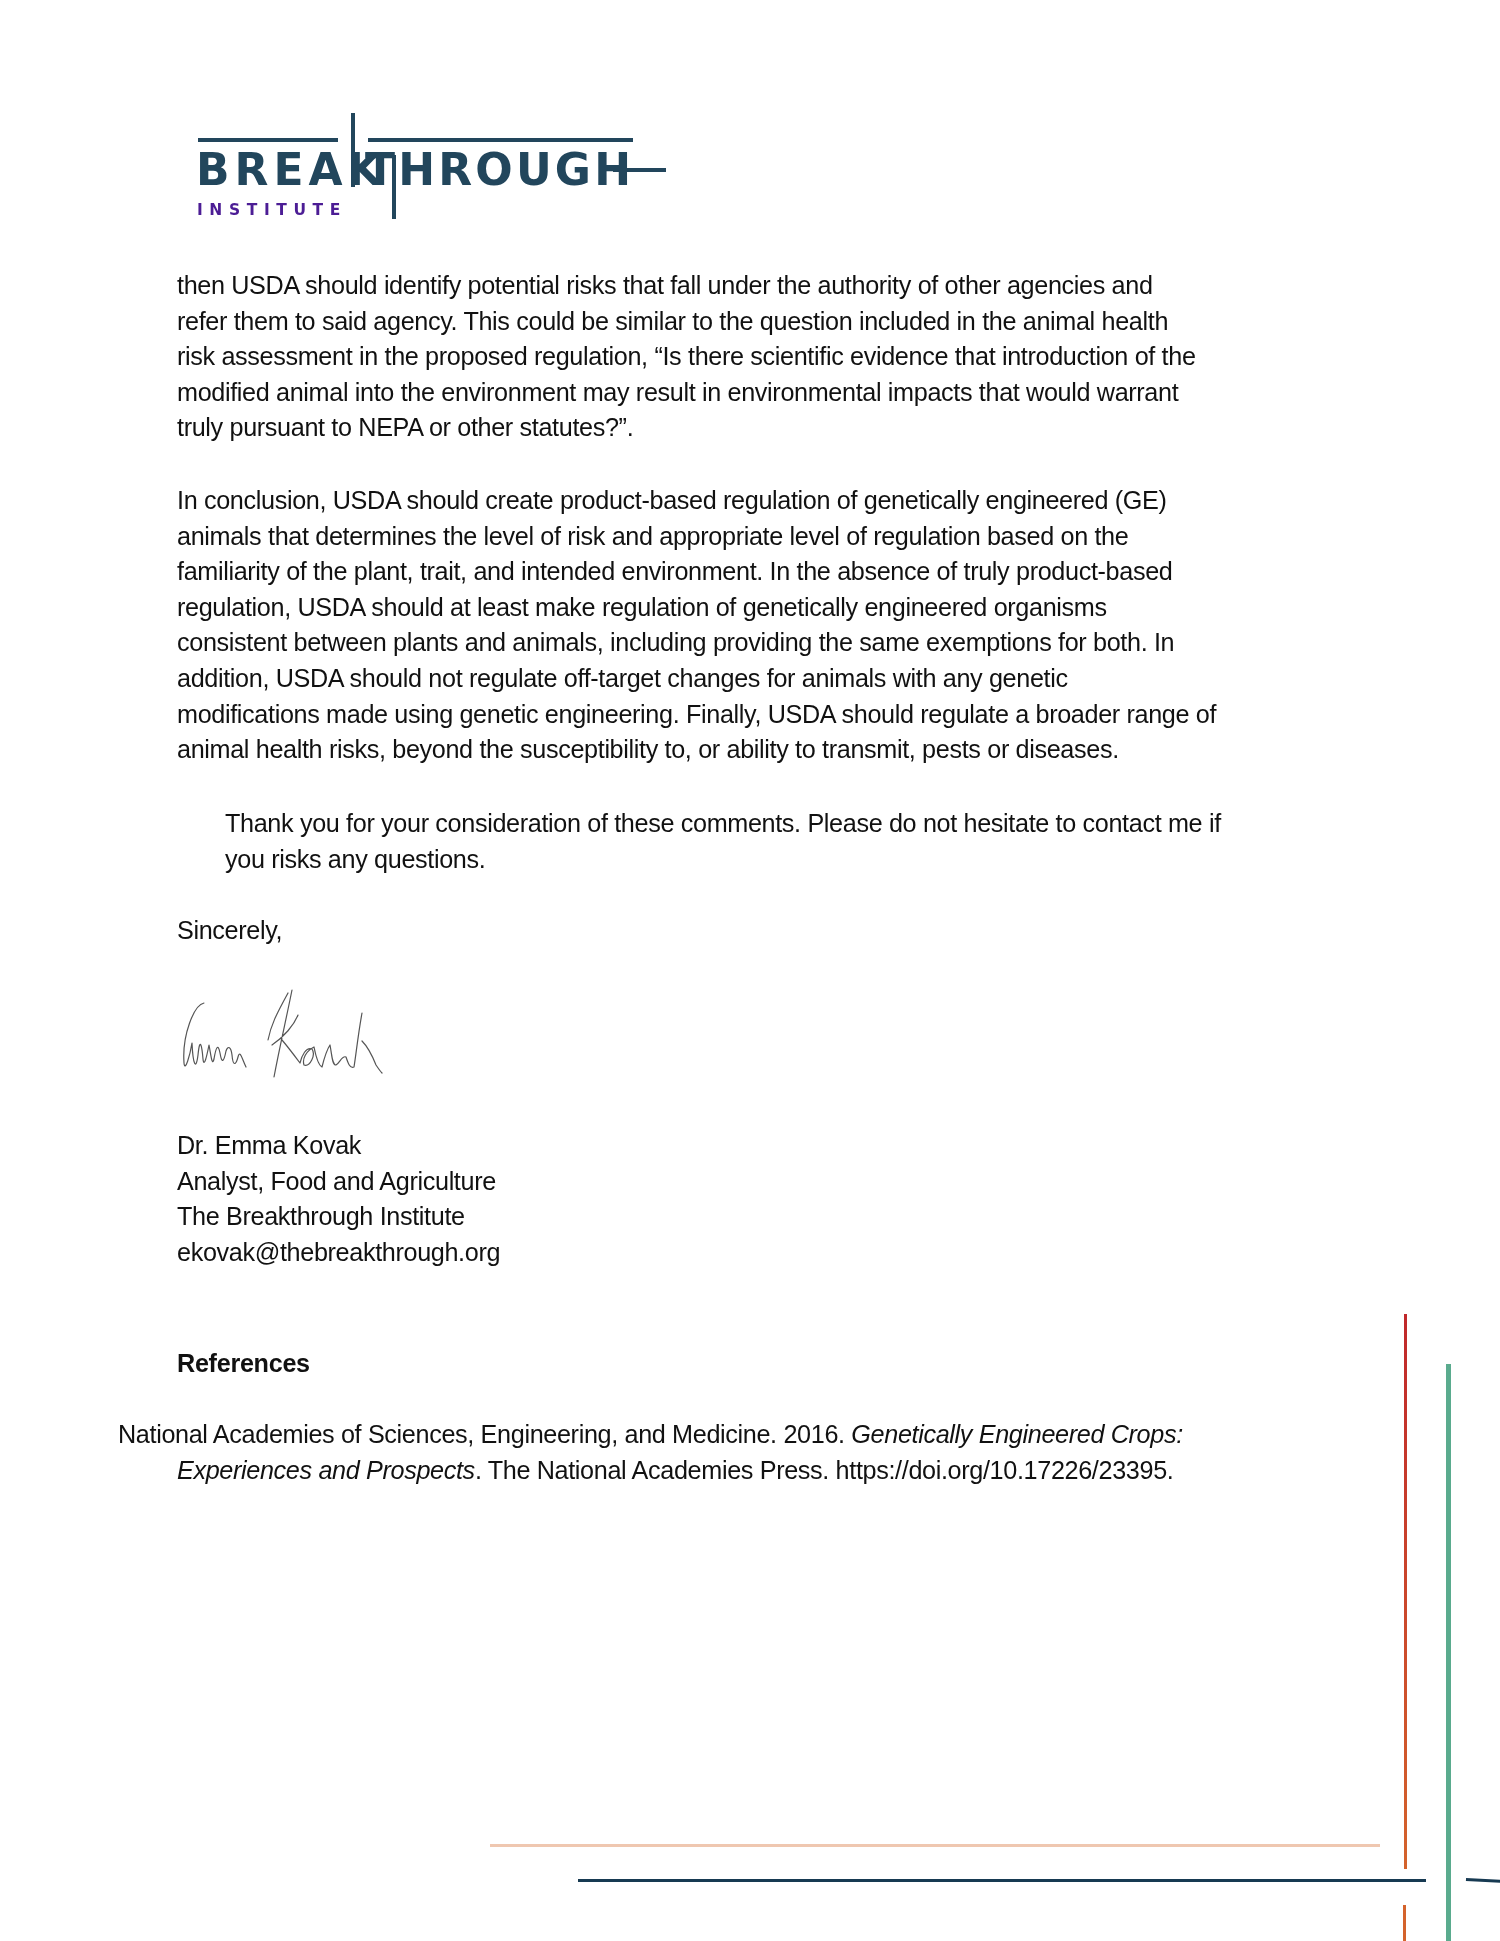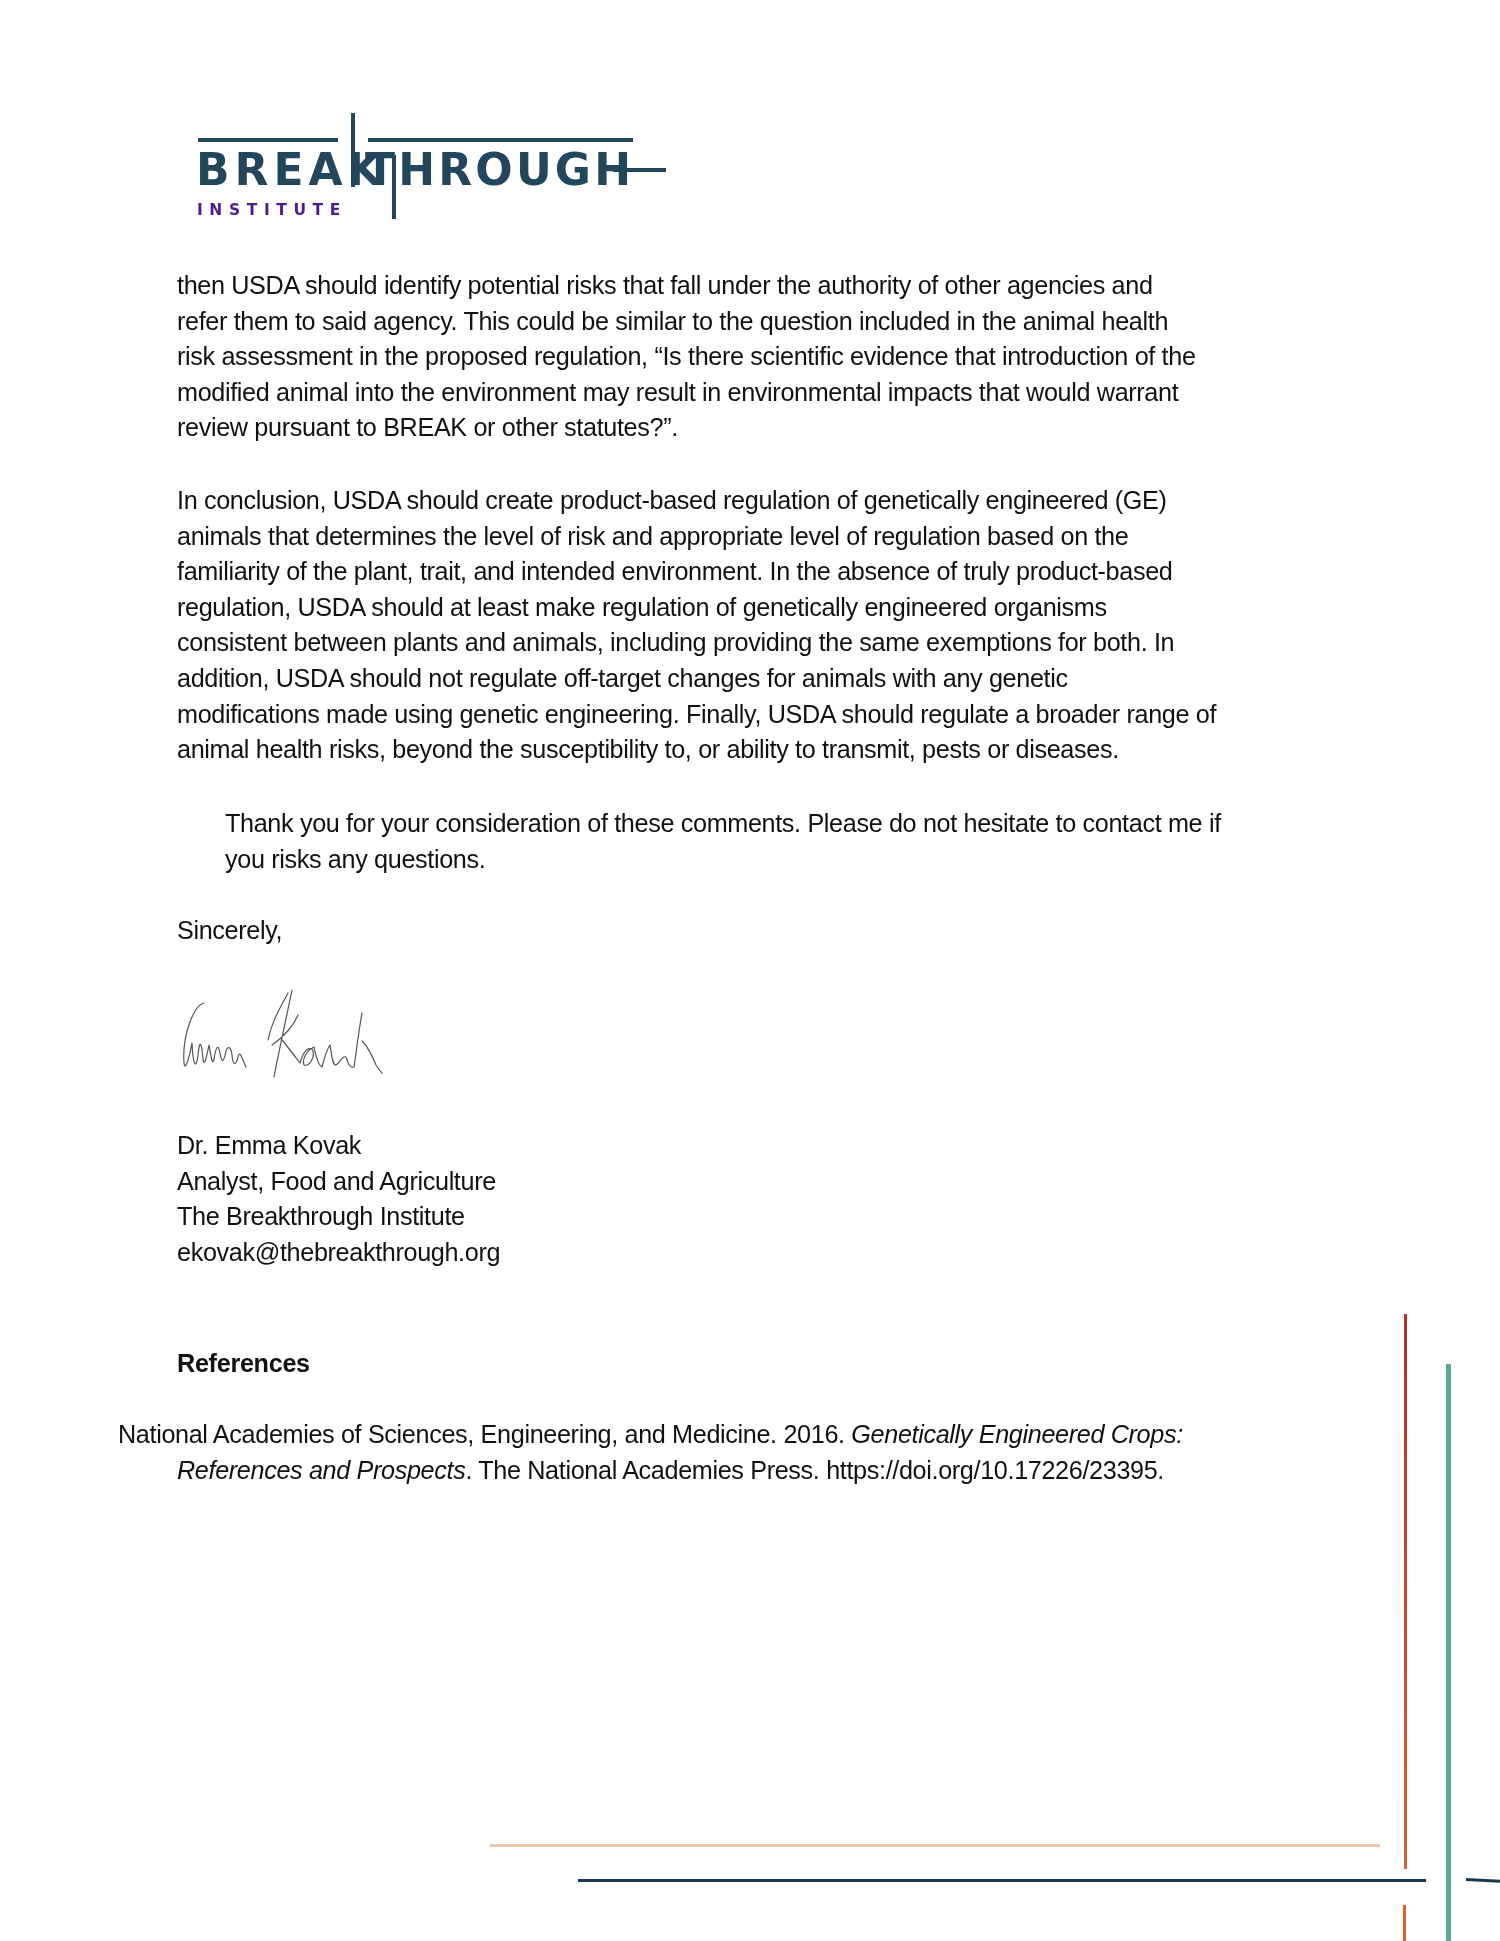--- a/index.html
+++ b/index.html
@@ -53,21 +53,21 @@
   <div class="word" style="left:183px; top:148px;">BREAK</div>
   <div class="word" style="left:352px; top:148px; letter-spacing:3.2px;">THROUGH</div>
   <div class="sub">INSTITUTE</div>
 </div>
 
 <div class="body-text" style="top:268px;">
   <span class="line">then USDA should identify potential risks that fall under the authority of other agencies and</span>
   <span class="line">refer them to said agency. This could be similar to the question included in the animal health</span>
   <span class="line">risk assessment in the proposed regulation, “Is there scientific evidence that introduction of the</span>
   <span class="line">modified animal into the environment may result in environmental impacts that would warrant</span>
-  <span class="line">review pursuant to BREAK or other statutes?”.</span>
+  <span class="line">truly pursuant to NEPA or other statutes?”.</span>
 </div>
 
 <div class="body-text" style="top:483px;">
   <span class="line">In conclusion, USDA should create product-based regulation of genetically engineered (GE)</span>
   <span class="line">animals that determines the level of risk and appropriate level of regulation based on the</span>
   <span class="line">familiarity of the plant, trait, and intended environment. In the absence of truly product-based</span>
   <span class="line">regulation, USDA should at least make regulation of genetically engineered organisms</span>
   <span class="line">consistent between plants and animals, including providing the same exemptions for both. In</span>
   <span class="line">addition, USDA should not regulate off-target changes for animals with any genetic</span>
   <span class="line">modifications made using genetic engineering. Finally, USDA should regulate a broader range of</span>
@@ -91,21 +91,21 @@
 <div class="body-text" style="top:1128px;">
   <span class="line">Dr. Emma Kovak</span>
   <span class="line">Analyst, Food and Agriculture</span>
   <span class="line">The Breakthrough Institute</span>
   <span class="line">ekovak@thebreakthrough.org</span>
 </div>
 
 <div class="ref-heading">References</div>
 <div class="ref-entry">
   <span class="line"><span>National Academies of Sciences, Engineering, and Medicine. 2016. </span><em>Genetically Engineered Crops:</em></span>
-  <span class="line l2"><em>References and Prospects</em><span>. The National Academies Press. https://doi.org/10.17226/23395.</span></span>
+  <span class="line l2"><em>Experiences and Prospects</em><span>. The National Academies Press. https://doi.org/10.17226/23395.</span></span>
 </div>
 
 <div class="deco" style="left:490px; top:1844px; width:890px; height:3px; background:#efc7b0;"></div>
 <div class="deco" style="left:578px; top:1879px; width:848px; height:3px; background:#173a52;"></div>
 <div class="deco" style="left:1404px; top:1314px; width:2.5px; height:555px; background:linear-gradient(#c0282a, #d4632c);"></div>
 <div class="deco" style="left:1403px; top:1905px; width:2.5px; height:36px; background:#d4632c;"></div>
 <div class="deco" style="left:1446px; top:1364px; width:5px; height:577px; background:#5aab8e;"></div>
 <div class="deco" style="left:1466px; top:1878px; width:36px; height:3px; background:#173a52; transform:rotate(3deg); transform-origin:left center;"></div>
 
 </body></html>

